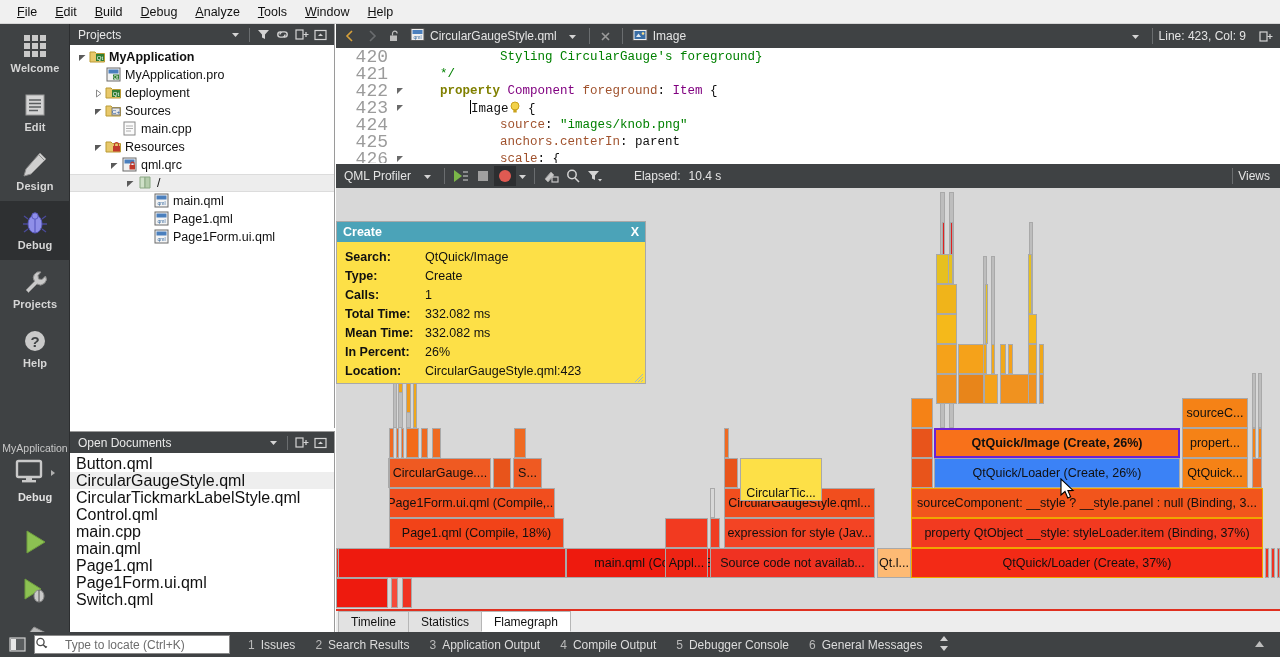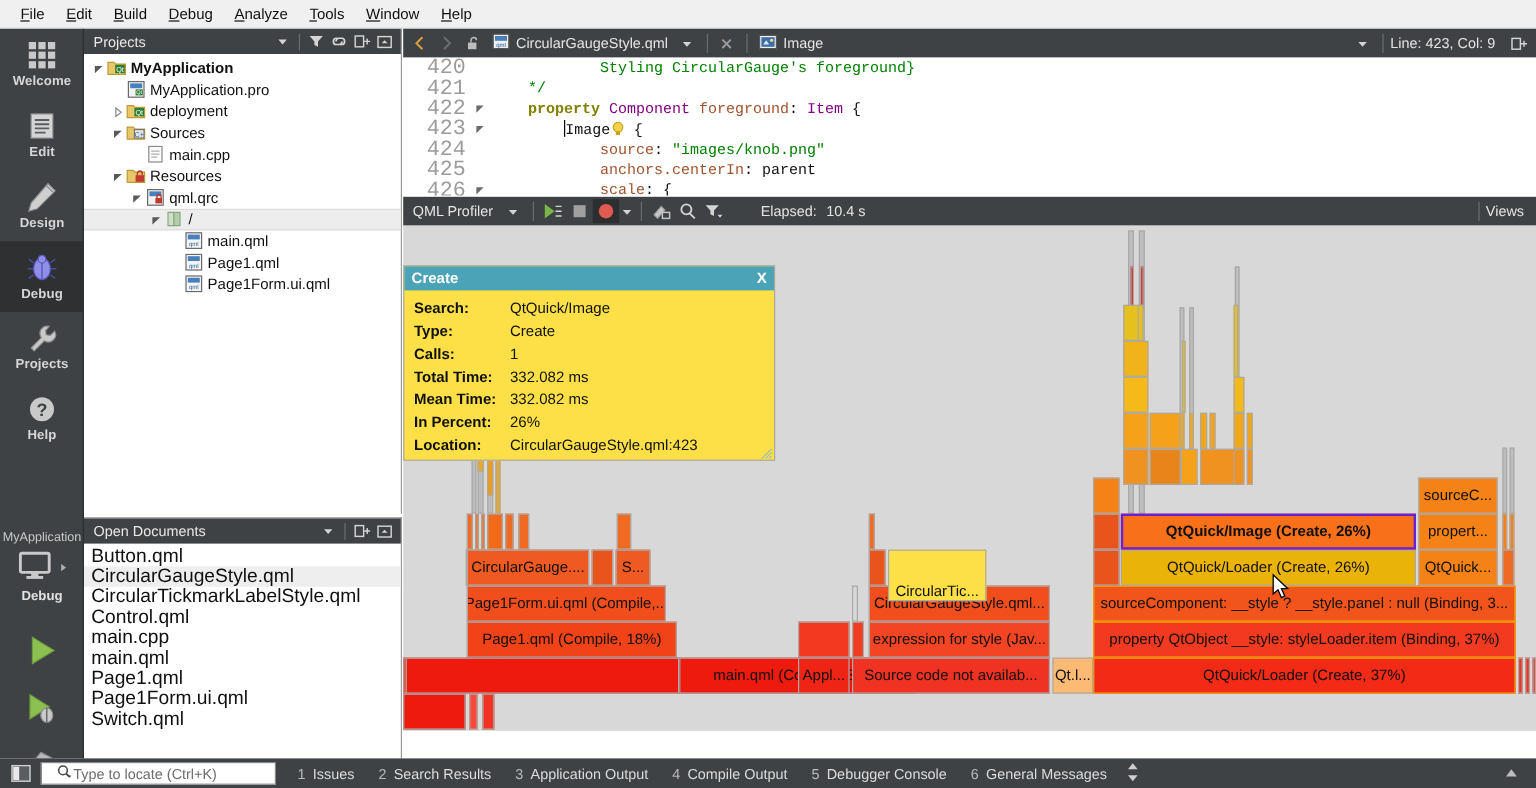--- a/index.html
+++ b/index.html
@@ -149,21 +149,21 @@
 
   
   .statusbar {
     position: absolute; left: 0; top: 632px; width: 1280px; height: 25px;
     background: #3f4244; display: flex; align-items: center; padding: 0 6px;
     color: #dcdcdc; font-size: 12px; gap: 0;
   }
   .sb-toggle { width: 22px; height: 17px; display:flex;align-items:center;justify-content:center; margin-right:6px;}
   .locatorbox {
     width: 196px; height: 19px; background: #ffffff; border: 1px solid #8a8a8a;
-    display: flex; align-items: center; padding-left: 12px; gap: 0;
+    display: flex; align-items: center; padding-left: 0; gap: 16px;
   }
   .locatorbox .ph { color: #6d6d6d; font-size: 12px; }
   .sb-item { padding: 0 10px; white-space: nowrap; display:flex; gap:6px;}
   .sb-item .num { color: #b9b9b9; }
   .sb-spacer { flex: 1; }
 
   .cursor-arrow { position: absolute; pointer-events:none; z-index: 50; }
 
   
   .popup {
@@ -753,21 +753,21 @@
         <div class="frame gold" style="left: 575px; top: 360px; width: 352px; height: 30px; background: rgb(243, 42, 22);">
           <span class="t">QtQuick/Loader (Create, 37%)</span>
         </div>
         <div class="frame gold" style="left: 575px; top: 330px; width: 352px; height: 30px; background: rgb(242, 58, 32);">
           <span class="t">property QtObject __style: styleLoader.item (Binding, 37%)</span>
         </div>
         <div class="frame gold" style="left: 575px; top: 300px; width: 352px; height: 30px; background: rgb(242, 85, 28);">
           <span class="t">sourceComponent: __style ? __style.panel : null (Binding, 3...</span>
         </div>
         <div class="frame" style="left: 575px; top: 270px; width: 22px; height: 30px; background: rgb(232, 84, 27);"></div>
-        <div class="frame" style="left: 598px; top: 270px; width: 246px; height: 30px; background: #eab308;">
+        <div class="frame" style="left: 598px; top: 270px; width: 246px; height: 30px; background: #3b82f6;">
           <span class="t">QtQuick/Loader (Create, 26%)</span>
         </div>
         <div class="frame" style="left: 846px; top: 270px; width: 66px; height: 30px; background: rgb(245, 130, 22);">
           <span class="t">QtQuick...</span>
         </div>
         <div class="frame" style="left: 575px; top: 240px; width: 22px; height: 30px; background: rgb(232, 84, 27);"></div>
         <div class="frame sel" style="left: 598px; top: 240px; width: 246px; height: 30px; background: rgb(248, 113, 26);">
           <span class="t">QtQuick/Image (Create, 26%)</span>
         </div>
         <div class="frame" style="left: 846px; top: 240px; width: 66px; height: 30px; background: rgb(245, 130, 22);">
@@ -867,20 +867,25 @@
       </svg>
     </span>
   </div>
 
   <span class="cursor-arrow" style="left:1060px; top:478px;">
     <svg width="16" height="22" viewBox="0 0 16 22">
       <path d="M1 1 L1 17 L5 13.5 L7.8 20 L10.6 18.7 L7.9 12.6 L13 12.4 Z" fill="#ffffff" stroke="#000000" stroke-width="1.1"></path>
     </svg>
   </span>
 
+  <div class="tabbar" id="tabbar">
+      <div class="tab">Timeline</div>
+      <div class="tab">Statistics</div>
+      <div class="tab active">Flamegraph</div>
+    </div>
 
   <div class="statusbar">
     <span class="sb-toggle">
       <svg width="17" height="15" viewBox="0 0 17 15">
         <rect x="1" y="1" width="15" height="13" fill="#5a5d5f" stroke="#cfcfcf" stroke-width="1.2"></rect>
         <rect x="2" y="2" width="5" height="11" fill="#e8e8e8"></rect>
       </svg>
     </span>
     <div class="locatorbox">
       <span>

